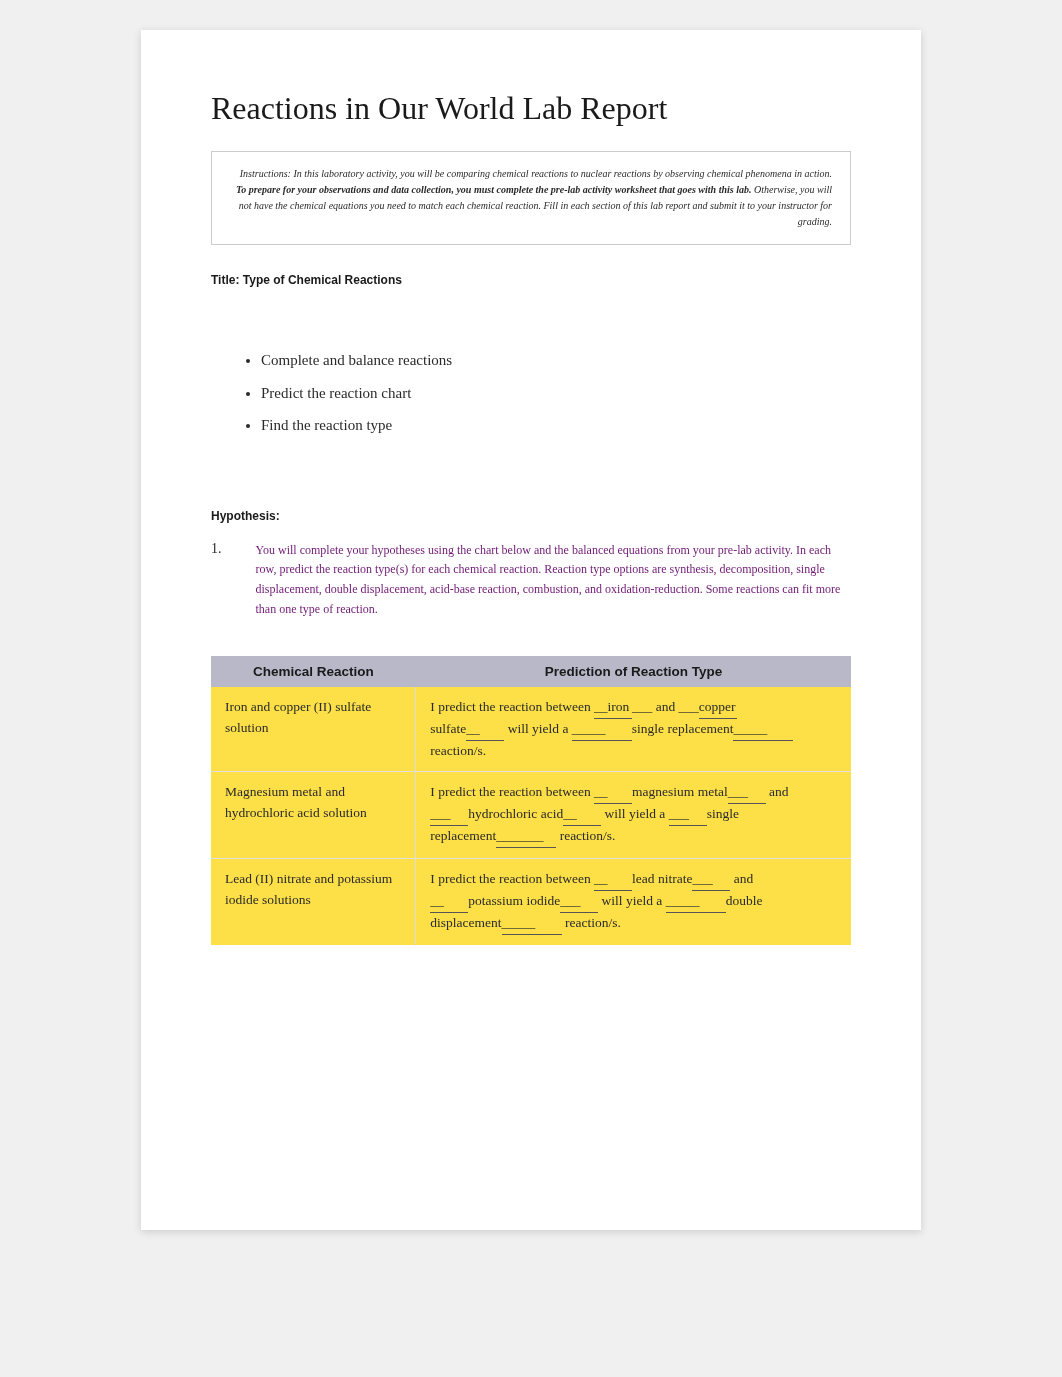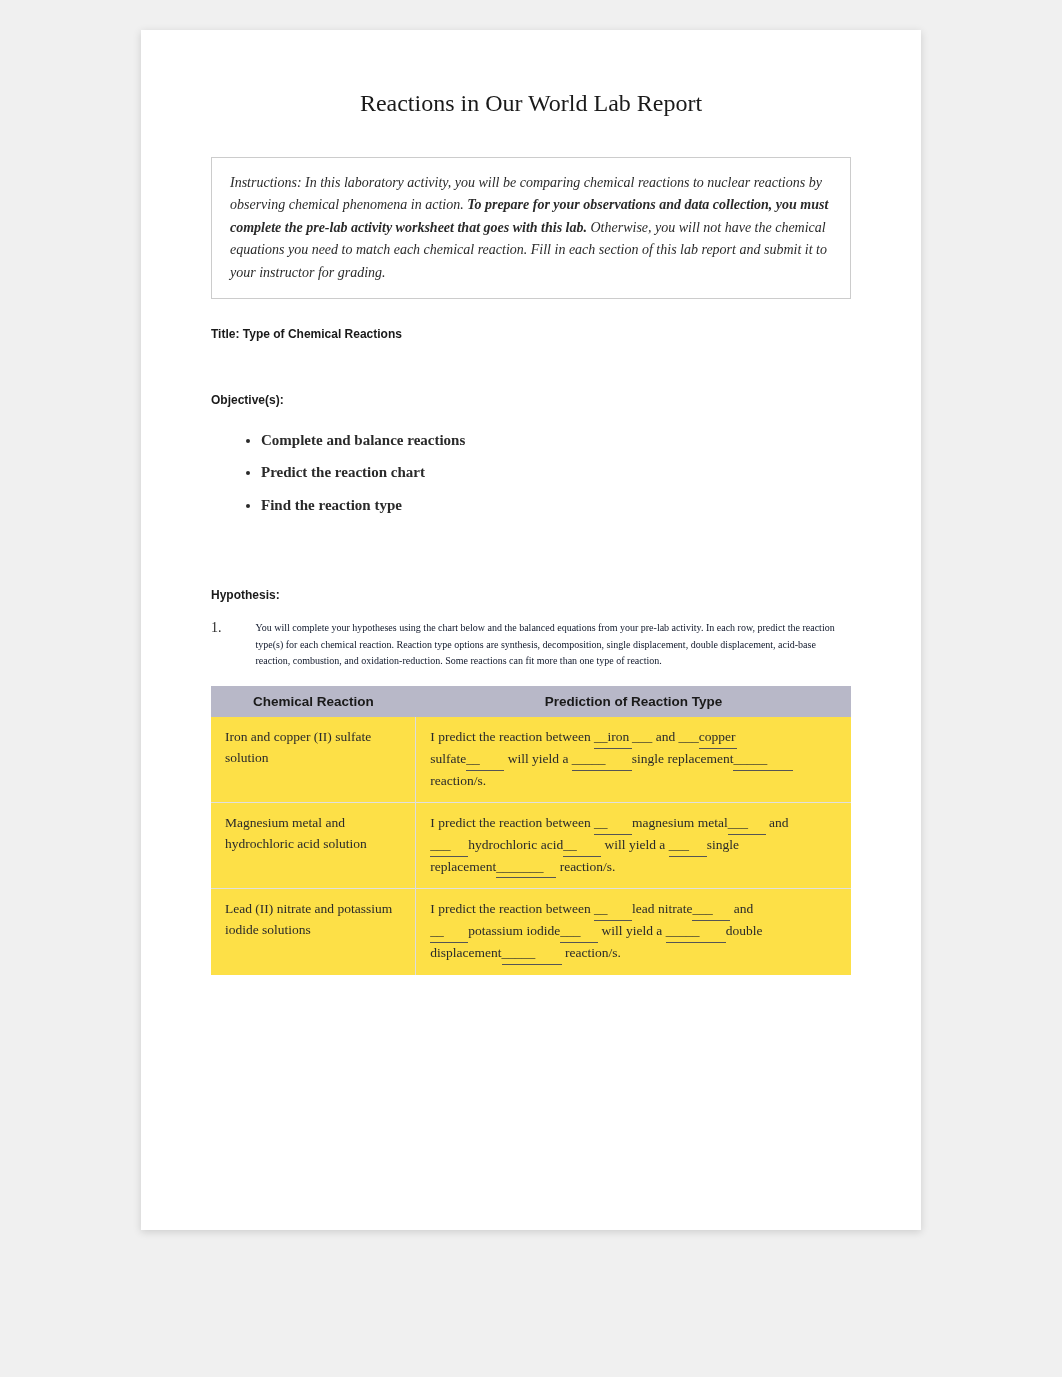--- a/index.html
+++ b/index.html
@@ -18,36 +18,37 @@
 
     .page {
       background: #ffffff;
       width: 780px;
       min-height: 1200px;
       padding: 60px 70px;
       box-shadow: 0 2px 8px rgba(0,0,0,0.15);
     }
 
     .page-title {
-      text-align: center;
-      font-size: 24px;
+      text-align: left;
+      font-size: 32px;
       font-weight: normal;
       font-family: Georgia, serif;
-      margin-bottom: 40px;
+      margin-bottom: 24px;
       color: #1a1a1a;
     }
 
     .instructions-box {
       border: 1px solid #ccc;
       padding: 14px 18px;
       margin-bottom: 28px;
       font-style: italic;
-      font-size: 14px;
+      font-size: 10px;
       line-height: 1.6;
       color: #2a2a2a;
+      text-align: right;
     }
 
     .instructions-box .bold-italic {
       font-weight: bold;
       font-style: italic;
     }
 
     .section-heading {
       font-size: 12px;
       font-weight: bold;
@@ -56,36 +57,36 @@
       color: #1a1a1a;
     }
 
     .section {
       margin-bottom: 32px;
     }
 
     .objectives-list {
       list-style: disc;
       padding-left: 50px;
-      margin-top: 22px;
-      font-weight: bold;
+      margin-top: 10px;
     }
 
     .objectives-list li {
       font-size: 15px;
       margin-bottom: 10px;
       line-height: 1.5;
       color: #2a2a2a;
     }
 
     .hypothesis-text {
-      font-size: 10px;
+      font-size: 12px;
       line-height: 1.65;
-      color: #0f172a;
+      color: #701a75;
       margin-left: 26px;
+      margin-bottom: 20px;
     }
 
     .hypothesis-intro {
       display: flex;
       margin-bottom: 16px;
     }
 
     .hypothesis-number {
       font-size: 14px;
       color: #2a2a2a;
@@ -166,21 +167,20 @@
 
   <div class="section">
     <p class="section-heading">
       <span>Title:</span> <span>Type of Chemical Reactions</span>
     </p>
   </div>
 
   <div class="spacer"></div>
 
   <div class="section">
-    <p class="section-heading">Objective(s):</p>
     <ul class="objectives-list">
       <li class="">Complete and balance reactions</li>
       <li class="">Predict the reaction chart</li>
       <li class="">Find the reaction type</li>
     </ul>
   </div>
 
   <div class="spacer"></div>
   <div class="spacer"></div>
 

